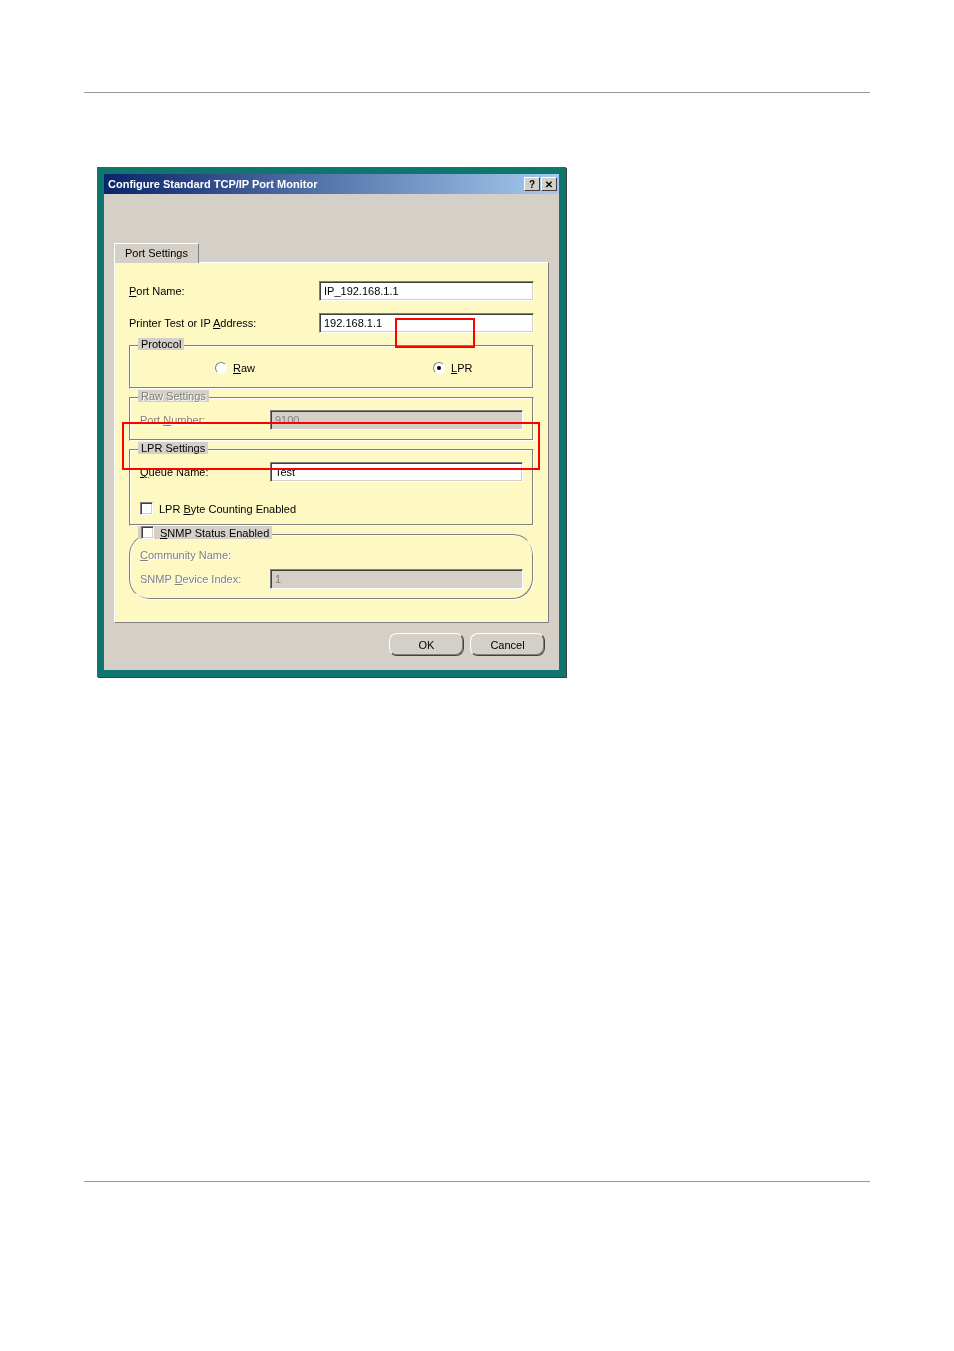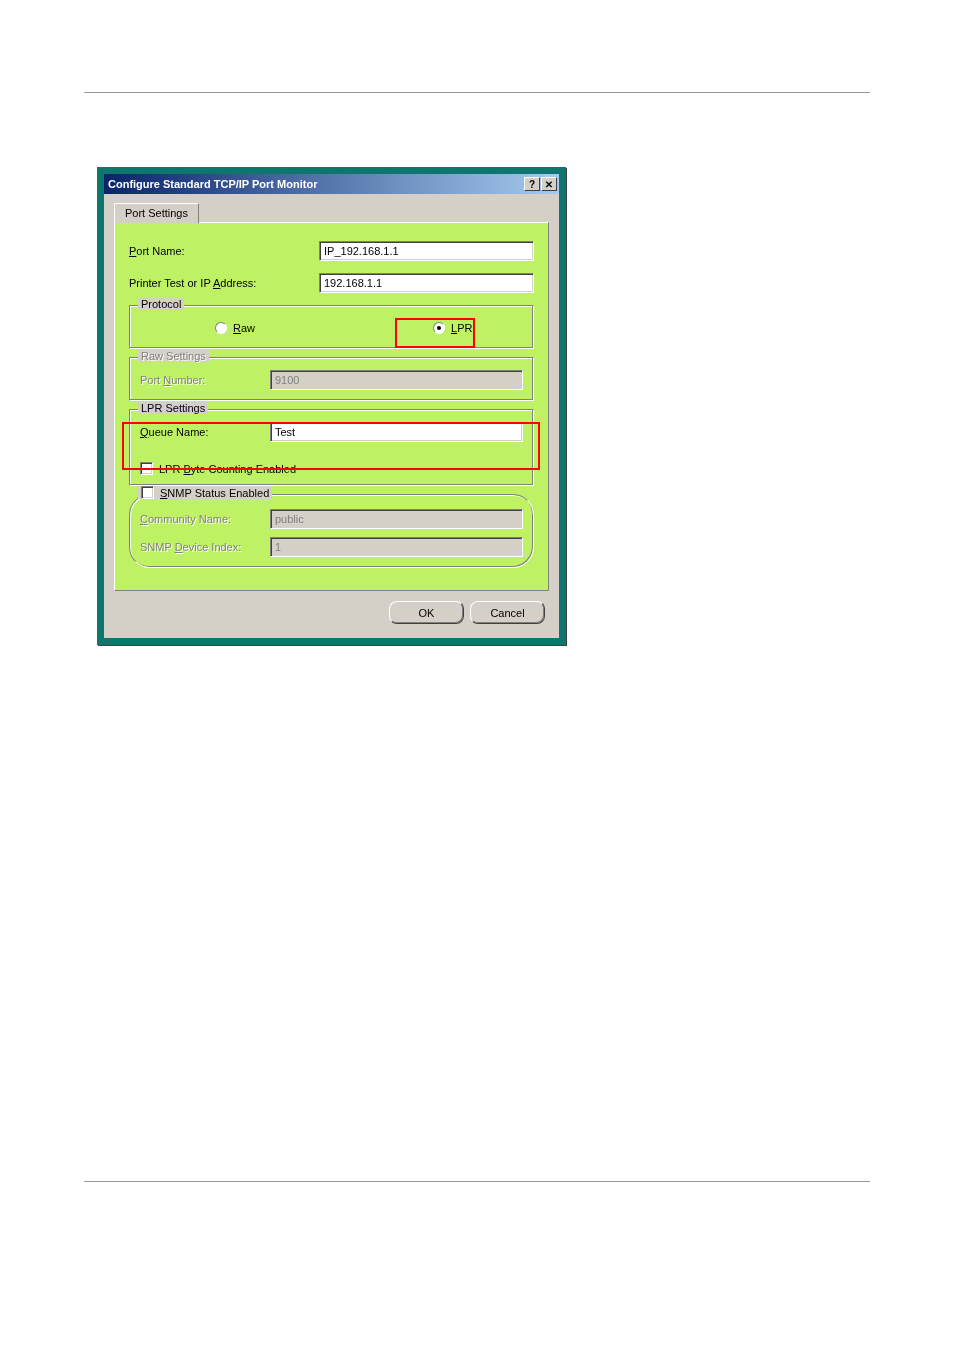--- a/index.html
+++ b/index.html
@@ -71,37 +71,38 @@
       font-weight: bold;
       font-family: "Marlett", sans-serif;
     }
     .dialog-body {
       padding: 8px 10px 10px 10px;
     }
     .tab-strip {
       display: flex;
       position: relative;
       z-index: 2;
+      margin-top: 40px;
     }
     .tab {
       padding: 3px 10px 4px 10px;
       background: #d4d0c8;
       border-top: 1px solid #ffffff;
       border-left: 1px solid #ffffff;
       border-right: 1px solid #808080;
       position: relative;
       top: 1px;
     }
     .tab-panel {
       border-top: 1px solid #ffffff;
       border-left: 1px solid #ffffff;
       border-right: 1px solid #808080;
       border-bottom: 1px solid #808080;
       padding: 18px 14px 14px 14px;
-      background: #bef264;
+      background: #fef9c3;
       position: relative;
     }
     .form-row {
       display: flex;
       align-items: center;
       margin-bottom: 12px;
     }
     .form-label {
       width: 190px;
       color: #000;
@@ -333,21 +334,20 @@
 
       <div class="fieldset snmp-group">
         <div class="fieldset-legend" style="display:flex;align-items:center;gap:6px;top:-9px;">
           <div class="checkbox"></div>
           <span><span class="mnemonic">S</span><span>NMP Status Enabled</span></span>
         </div>
         <div class="fieldset-row" style="margin-top:8px;">
           <div class="fieldset-label form-label disabled">
             <span class="mnemonic">C</span><span>ommunity Name:</span>
           </div>
-          <input class="text-input disabled" disabled="" value="public" style="">
         </div>
         <div class="fieldset-row">
           <div class="fieldset-label form-label disabled">
             <span>SNMP </span><span class="mnemonic">D</span><span>evice Index:</span>
           </div>
           <input class="text-input disabled" disabled="" value="1" style="">
         </div>
       </div>
 
     </div>

